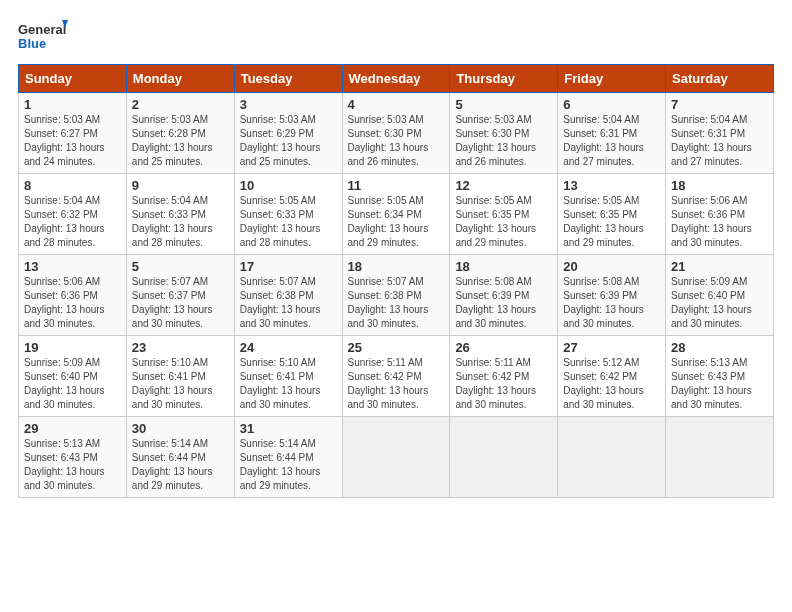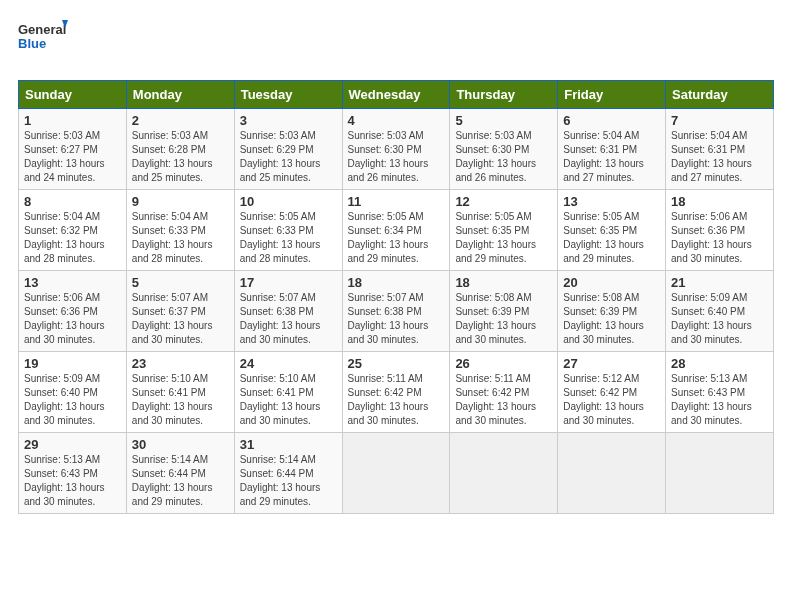--- a/index.html
+++ b/index.html
@@ -13,21 +13,21 @@
     .page {
       width: 792px;
       min-height: 612px;
       padding: 18px 18px 10px 18px;
       background: #fff;
     }
     .header-area {
       display: flex;
       align-items: flex-start;
       justify-content: space-between;
-      margin-bottom: 24px;
+      margin-bottom: 8px;
     }
     .logo {
       display: flex;
       align-items: center;
       gap: 4px;
     }
     .title-area {
       text-align: right;
     }
     .main-title {
@@ -39,21 +39,21 @@
     .subtitle {
       font-size: 15px;
       color: #555;
     }
     .calendar-table {
       width: 100%;
       border-collapse: collapse;
       border: 1px solid #ccc;
     }
     .calendar-table th {
-      background: #4d7c0f;
+      background: #c2410c;
       color: #fff;
       text-align: left;
       padding: 6px 6px;
       font-size: 13px;
       font-weight: bold;
       border: 1px solid #1565c0;
     }
     .calendar-table td {
       vertical-align: top;
       padding: 4px 5px;

